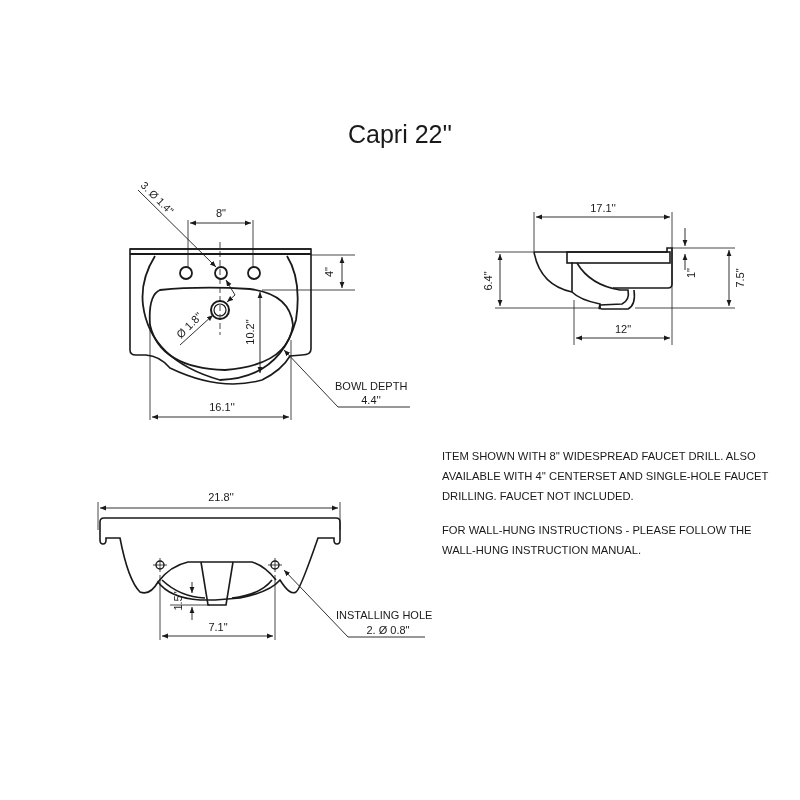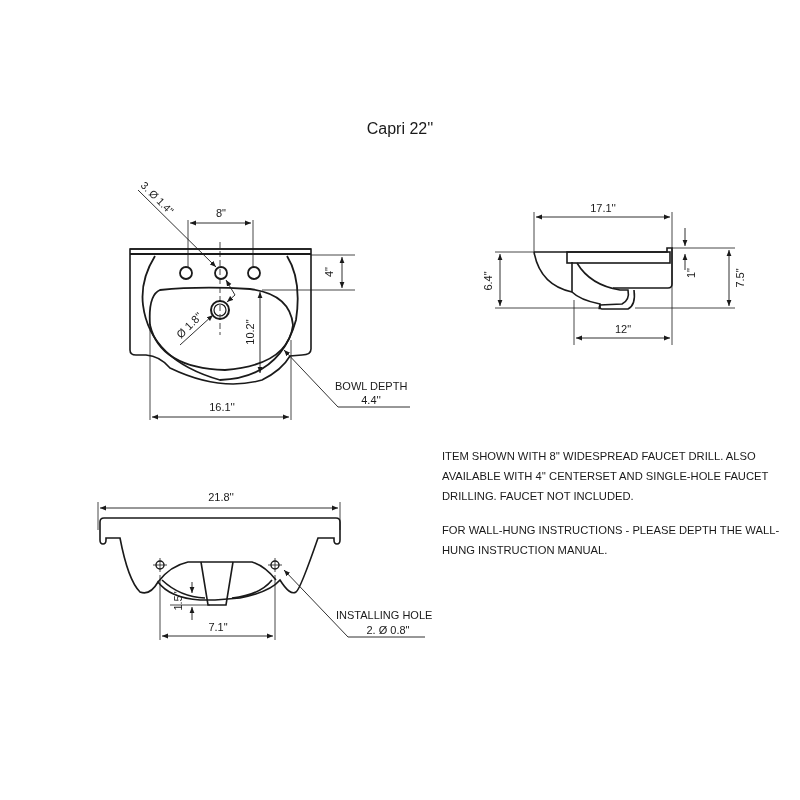--- a/index.html
+++ b/index.html
@@ -1,17 +1,17 @@
 <!DOCTYPE html>
 <html><head>
 <meta charset="utf-8">
 <style>
   html, body { margin: 0; padding: 0; background: #ffffff; }
   body { width: 800px; height: 800px; position: relative; overflow: hidden; font-family: "Liberation Sans", sans-serif; color: #111; }
-  .title { position: absolute; left: 0; width: 800px; top: 120px; text-align: center; font-size: 16px; color: #1a1a1a; }
+  .title { position: absolute; left: 0; width: 800px; top: 120px; text-align: center; font-size: 25px; color: #1a1a1a; }
   svg.drawing { position: absolute; left: 0; top: 0; }
   svg text { font-family: "Liberation Sans", sans-serif; fill: #1a1a1a; }
   .notes { position: absolute; left: 442px; top: 446px; width: 340px; font-size: 11.2px; line-height: 20px; color: #1a1a1a; }
   .notes p { margin: 0 0 14px 0; }
 </style>
 </head>
 <body>
 
 <div class="title">Capri 22''</div>
 
@@ -137,14 +137,14 @@
     <text x="221" y="501" font-size="11" text-anchor="middle">21.8''</text>
     <text x="182" y="601" font-size="11" text-anchor="middle" transform="rotate(-90 182 601)">1.5"</text>
     <text x="218" y="631" font-size="11" text-anchor="middle">7.1"</text>
     <text x="336" y="619" font-size="11">INSTALLING HOLE</text>
     <text x="388" y="634" font-size="11" text-anchor="middle">2. Ø 0.8"</text>
   </g>
 </svg>
 
 <div class="notes">
   <p>ITEM SHOWN WITH 8'' WIDESPREAD FAUCET DRILL. ALSO AVAILABLE WITH 4'' CENTERSET AND SINGLE-HOLE FAUCET DRILLING. FAUCET NOT INCLUDED.</p>
-  <p>FOR WALL-HUNG INSTRUCTIONS - PLEASE DEPTH THE WALL-HUNG INSTRUCTION MANUAL.</p>
+  <p>FOR WALL-HUNG INSTRUCTIONS - PLEASE FOLLOW THE WALL-HUNG INSTRUCTION MANUAL.</p>
 </div>
 
 </body></html>

